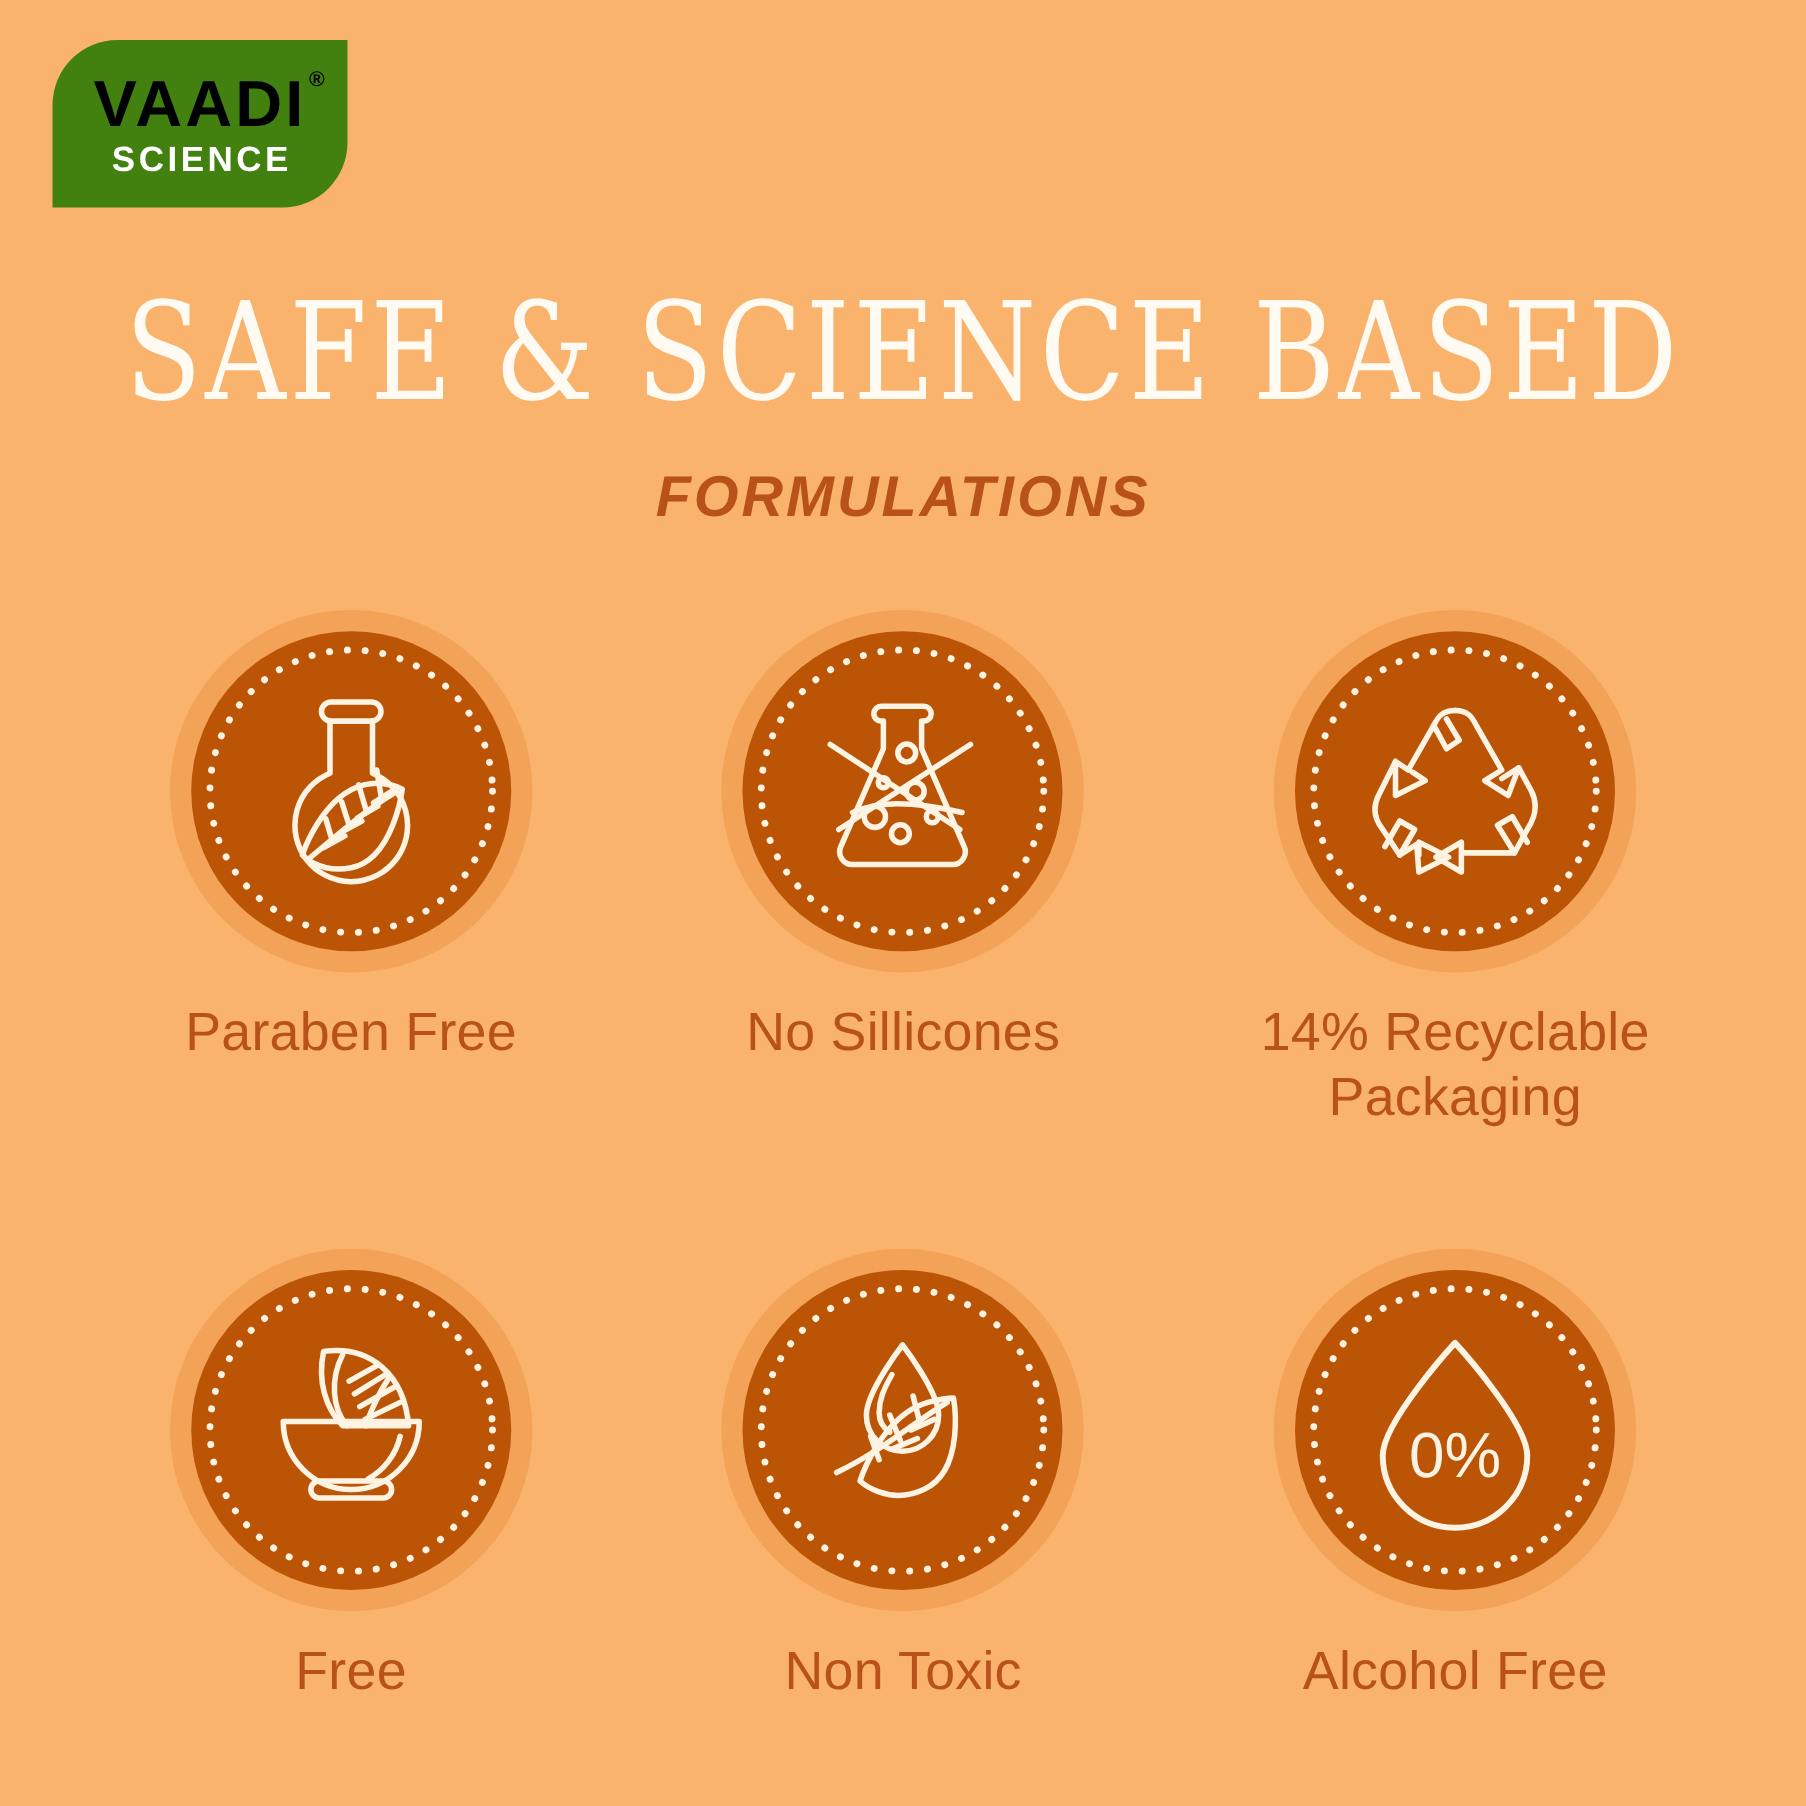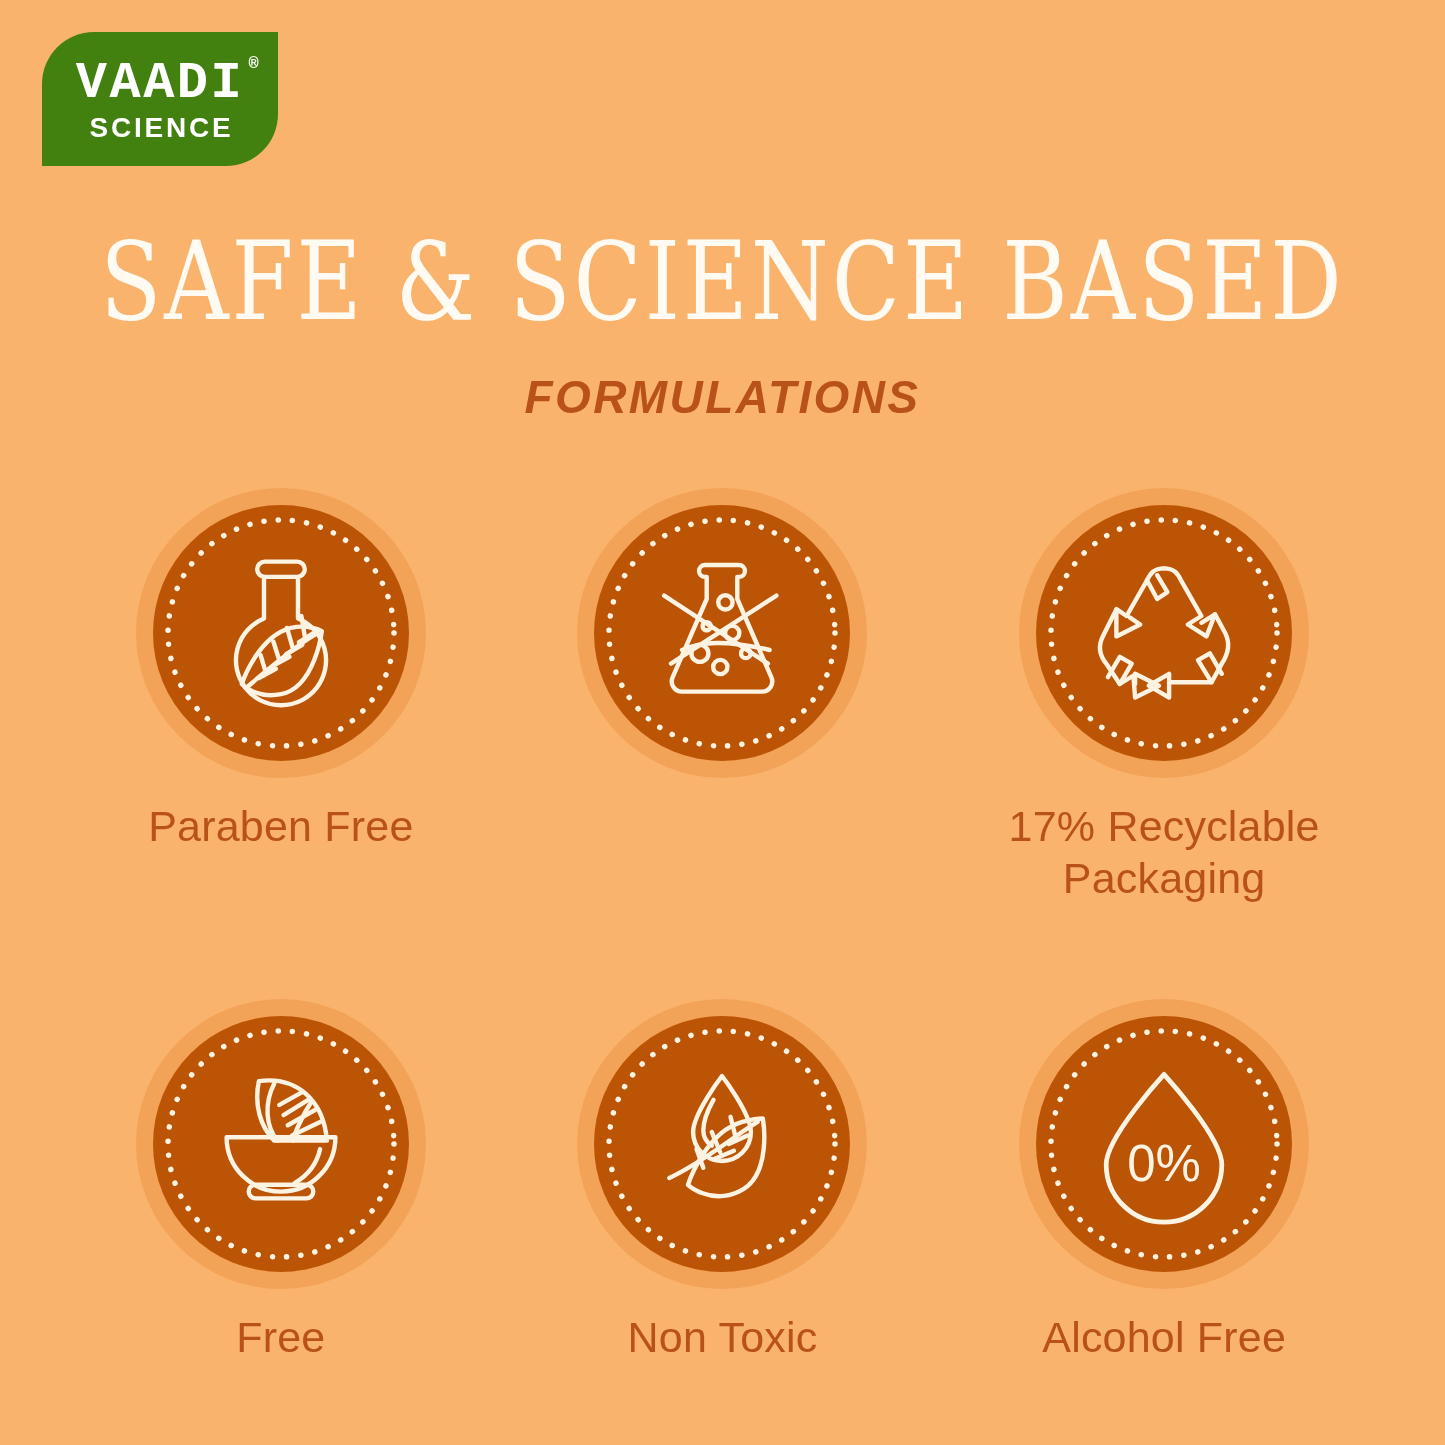--- a/index.html
+++ b/index.html
@@ -26,26 +26,26 @@
     background: #42810f;
     border-radius: 52px 0 52px 0;
     display: flex;
     flex-direction: column;
     align-items: center;
     justify-content: center;
     padding-top: 4px;
   }
   #logo-line1 {
     position: relative;
-    color: #ffffff;
+    color: #000000;
     font-size: 52px;
     font-weight: 700;
     letter-spacing: 2.5px;
     line-height: 0.98;
-    font-family: Liberation Mono, monospace;
+    font-family: Liberation Sans, sans-serif;
     text-align: center;
   }
   #logo-reg {
     position: absolute;
     top: -4px;
     right: -17px;
     font-size: 17px;
     font-weight: 700;
     line-height: 1;
   }
@@ -219,20 +219,21 @@
           <circle cx="41" cy="46" r="2.4"></circle>
           <circle cx="56" cy="50" r="4.2"></circle>
           <circle cx="37" cy="62" r="5"></circle>
           <circle cx="49" cy="70" r="4.2"></circle>
           <circle cx="64" cy="62" r="2.8"></circle>
           <path d="M16 28 L77 68"></path>
           <path d="M82 28 L20 68"></path>
         </svg>
       </div>
     </div>
+    <div class="badge-label">No Sillicones</div>
   </div>
 
   <div class="badge">
     <div class="badge-circle-wrap">
       <div class="badge-halo"></div>
       <div class="badge-disc"></div>
       <svg class="badge-dots" viewBox="0 0 256 256">
         <circle cx="128" cy="128" r="113" fill="none" stroke="#fdf3e3" stroke-width="5.5" stroke-linecap="round" stroke-dasharray="0.1 14.2"></circle>
       </svg>
       <div class="badge-icon">
@@ -243,21 +244,21 @@
           <path d="M40 19 L46 30 L52 26 L46 16"></path>
 
           <path d="M22 36 L14 52 C11 58 12 63 16 68 L24 80 L32 75 L33 88 L47 81 L33 74 L33 80"></path>
           <path d="M24 80 L31 68 L24 64 L17 76"></path>
 
           <path d="M80 39 L86 50 C89 56 88 62 84 68 L78 79 L53 79 L53 88 L41 81 L53 74 L53 79"></path>
           <path d="M78 79 L70 66 L77 62 L84 74"></path>
         </svg>
       </div>
     </div>
-    <div class="badge-label">17% Recyclable
+    <div class="badge-label">14% Recyclable
 Packaging</div>
   </div>
 
   <div class="badge">
     <div class="badge-circle-wrap">
       <div class="badge-halo"></div>
       <div class="badge-disc"></div>
       <svg class="badge-dots" viewBox="0 0 256 256">
         <circle cx="128" cy="128" r="113" fill="none" stroke="#fdf3e3" stroke-width="5.5" stroke-linecap="round" stroke-dasharray="0.1 14.2"></circle>
       </svg>

